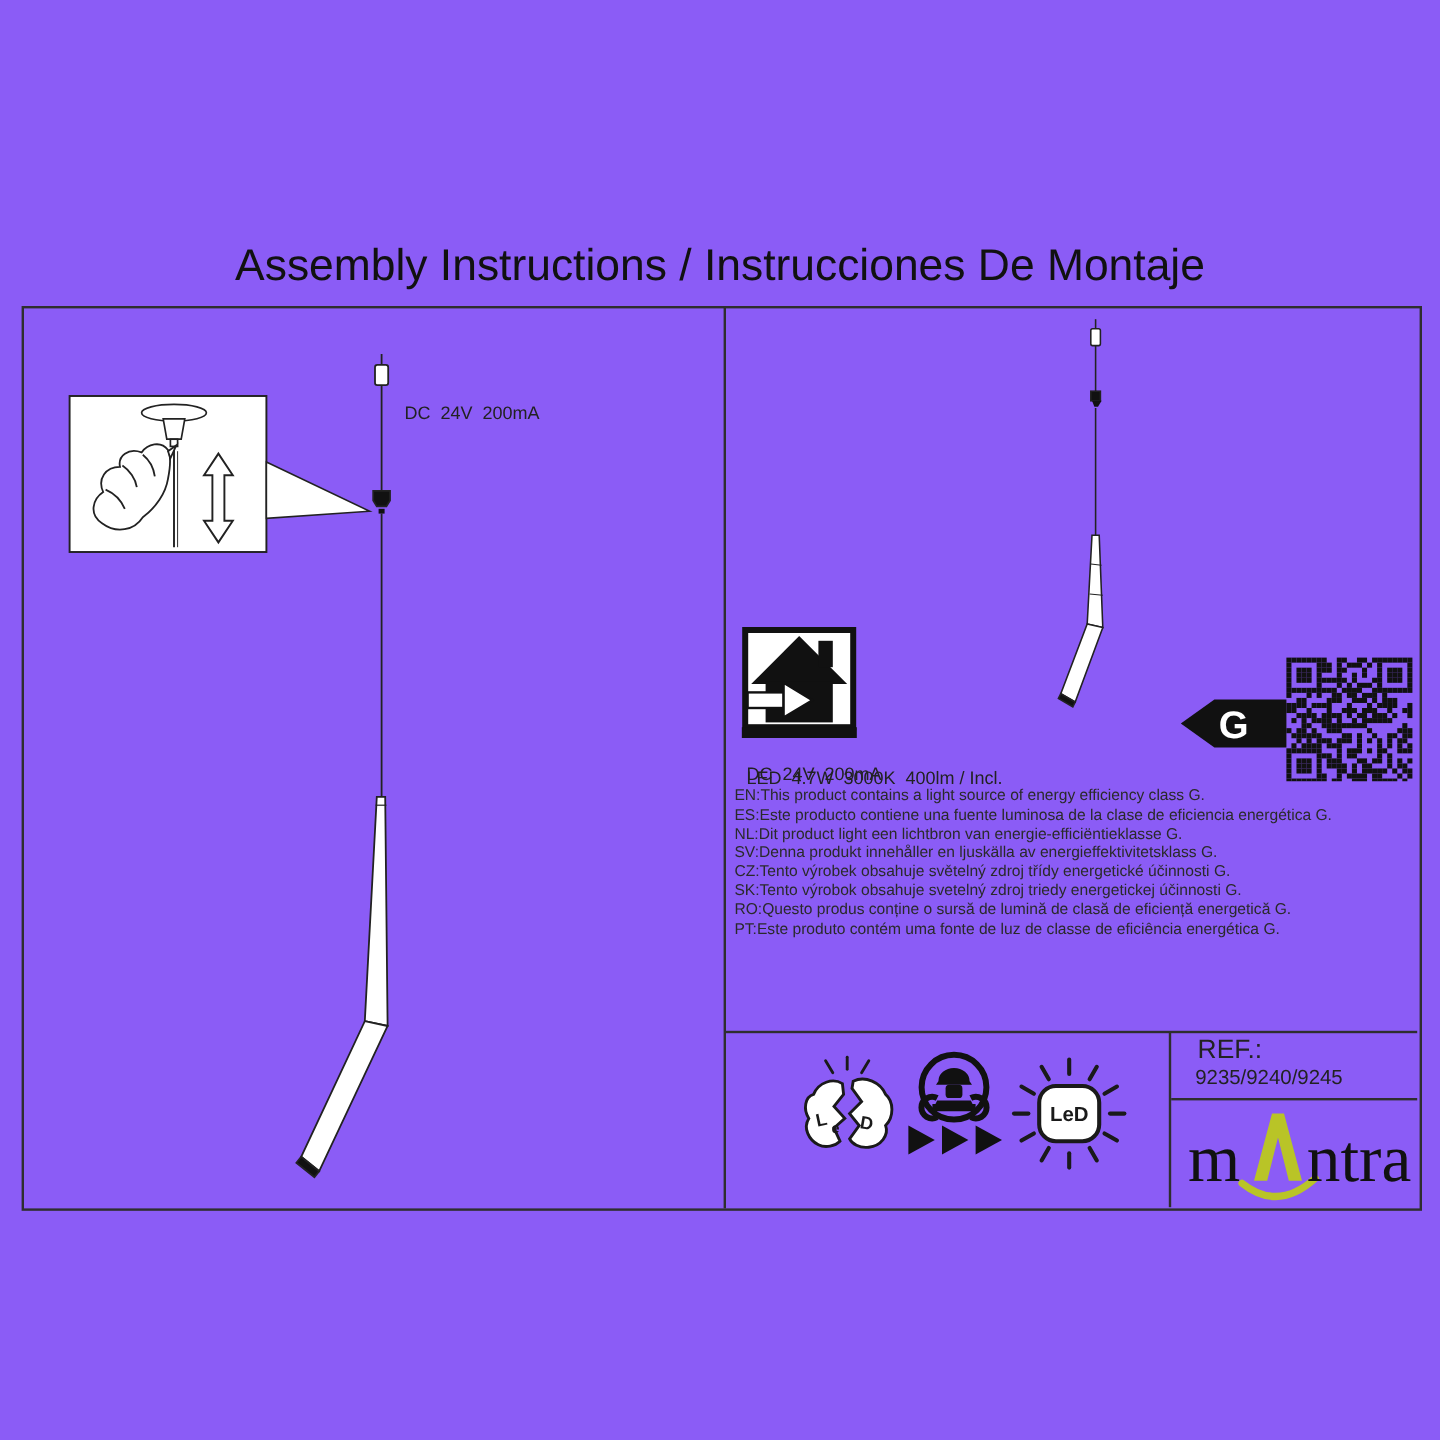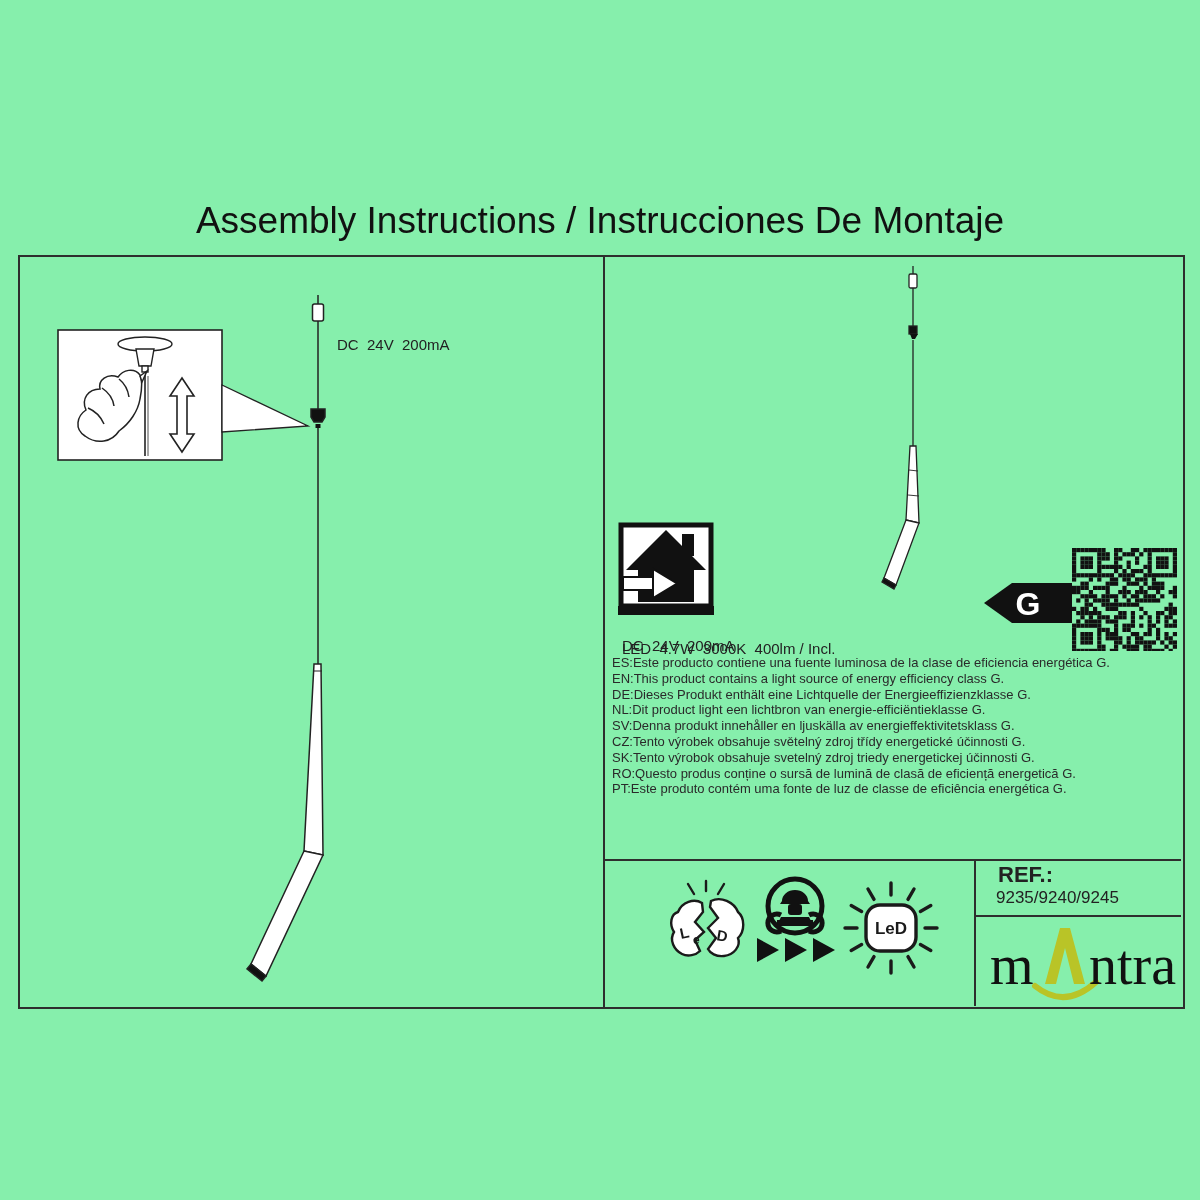--- a/index.html
+++ b/index.html
@@ -1,31 +1,31 @@
 <!DOCTYPE html>
 <html><head>
 <meta charset="utf-8">
 <style>
   html,body{margin:0;padding:0;background:#ffffff;}
-  .sheet{position:relative;width:1200px;height:1200px;background:#86efac;overflow:hidden;
+  .sheet{position:relative;width:1200px;height:1200px;background:#8b5cf6;overflow:hidden;
          font-family:"Liberation Sans",sans-serif;color:#1a1a1a;}
   .abs{position:absolute;}
   .title{left:0;top:200px;width:1200px;text-align:center;font-size:37px;color:#111;
          letter-spacing:0px;white-space:nowrap;}
   .outer-box{left:18px;top:255px;width:1163px;height:750px;border:2px solid #2e2e2e;}
   .vdiv1{left:603px;top:255px;height:752px;border-left:2px solid #2e2e2e;}
   .hdiv1{left:605px;top:859px;width:576px;border-top:2px solid #2e2e2e;}
   .vdiv2{left:974px;top:860px;height:146px;border-left:2px solid #2e2e2e;}
   .hdiv2{left:976px;top:915px;width:205px;border-top:2px solid #2e2e2e;}
   .label{white-space:pre;color:#222;}
   .dc-left{left:337px;top:336px;font-size:15px;}
   .spec1{left:622px;top:620px;font-size:15px;margin-top:20px;}
   .spec2{left:622px;top:637px;font-size:15px;}
   .langs{left:612px;top:655px;width:560px;font-size:13px;line-height:15.8px;color:#2a2a2a;}
-  .ref-label{left:998px;top:862px;font-size:22px;color:#222;font-weight:bold;}
+  .ref-label{left:998px;top:862px;font-size:22px;color:#222;}
   .ref-num{left:996px;top:888px;font-size:17px;color:#222;white-space:nowrap;}
   svg text{font-family:"Liberation Sans",sans-serif;}
   .serif-t{font-family:"Liberation Serif","DejaVu Serif",serif;}
 </style>
 </head>
 <body>
 
 <div class="sheet">
 
   <div class="abs title">Assembly Instructions / Instrucciones De Montaje</div>
@@ -104,23 +104,22 @@
     <g>
       <rect x="5" y="55" width="30" height="13" fill="#fff" stroke="#111" stroke-width="2"></rect>
       <polygon points="35,47 59,61.5 35,76" fill="#fff" stroke="#111" stroke-width="2"></polygon>
     </g>
   </svg>
 
   <div class="abs label spec1">LED  4.7W  3000K  400lm / Incl.</div>
   <div class="abs label spec2">DC  24V  200mA</div>
 
   <div class="abs langs">
+    <div>EN:This product contains a light source of energy efficiency class G.</div>
     <div>ES:Este producto contiene una fuente luminosa de la clase de eficiencia energética G.</div>
-    <div>EN:This product contains a light source of energy efficiency class G.</div>
-    <div>DE:Dieses Produkt enthält eine Lichtquelle der Energieeffizienzklasse G.</div>
     <div>NL:Dit product light een lichtbron van energie-efficiëntieklasse G.</div>
     <div>SV:Denna produkt innehåller en ljuskälla av energieffektivitetsklass G.</div>
     <div>CZ:Tento výrobek obsahuje světelný zdroj třídy energetické účinnosti G.</div>
     <div>SK:Tento výrobok obsahuje svetelný zdroj triedy energetickej účinnosti G.</div>
     <div>RO:Questo produs conține o sursă de lumină de clasă de eficiență energetică G.</div>
     <div>PT:Este produto contém uma fonte de luz de classe de eficiência energética G.</div>
   </div>
 
   <svg class="abs" style="left:982px;top:580px;" width="92" height="46" viewBox="0 0 92 46">
     <polygon points="2,23 30,3 90,3 90,43 30,43" fill="#111"></polygon>

